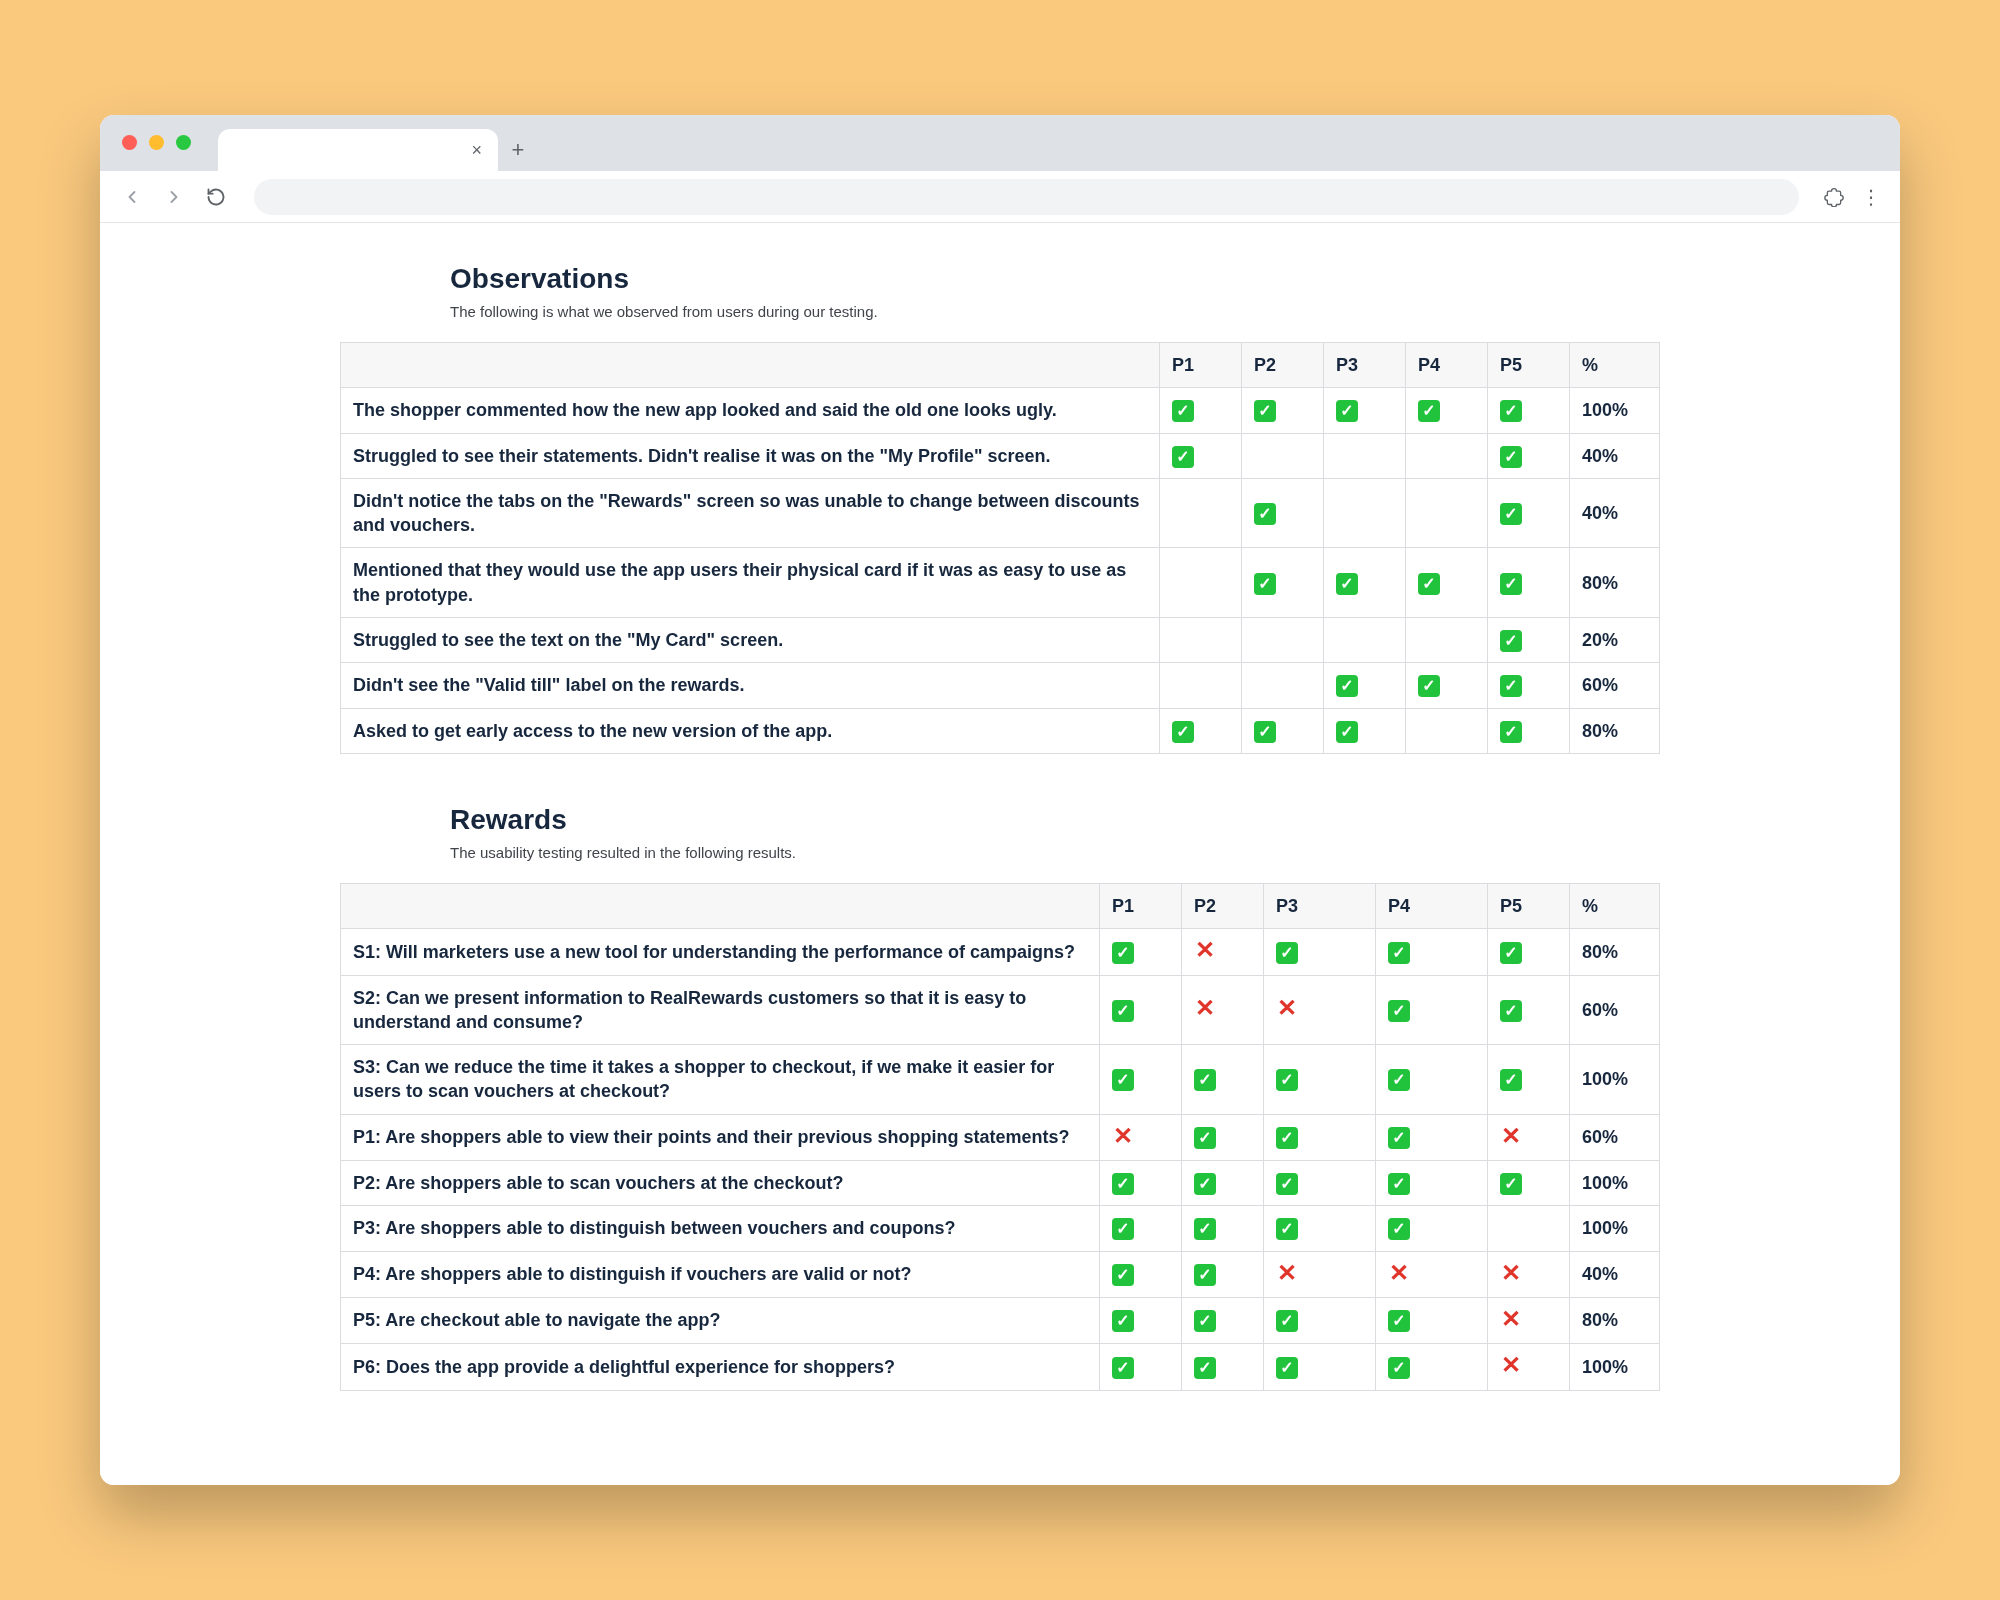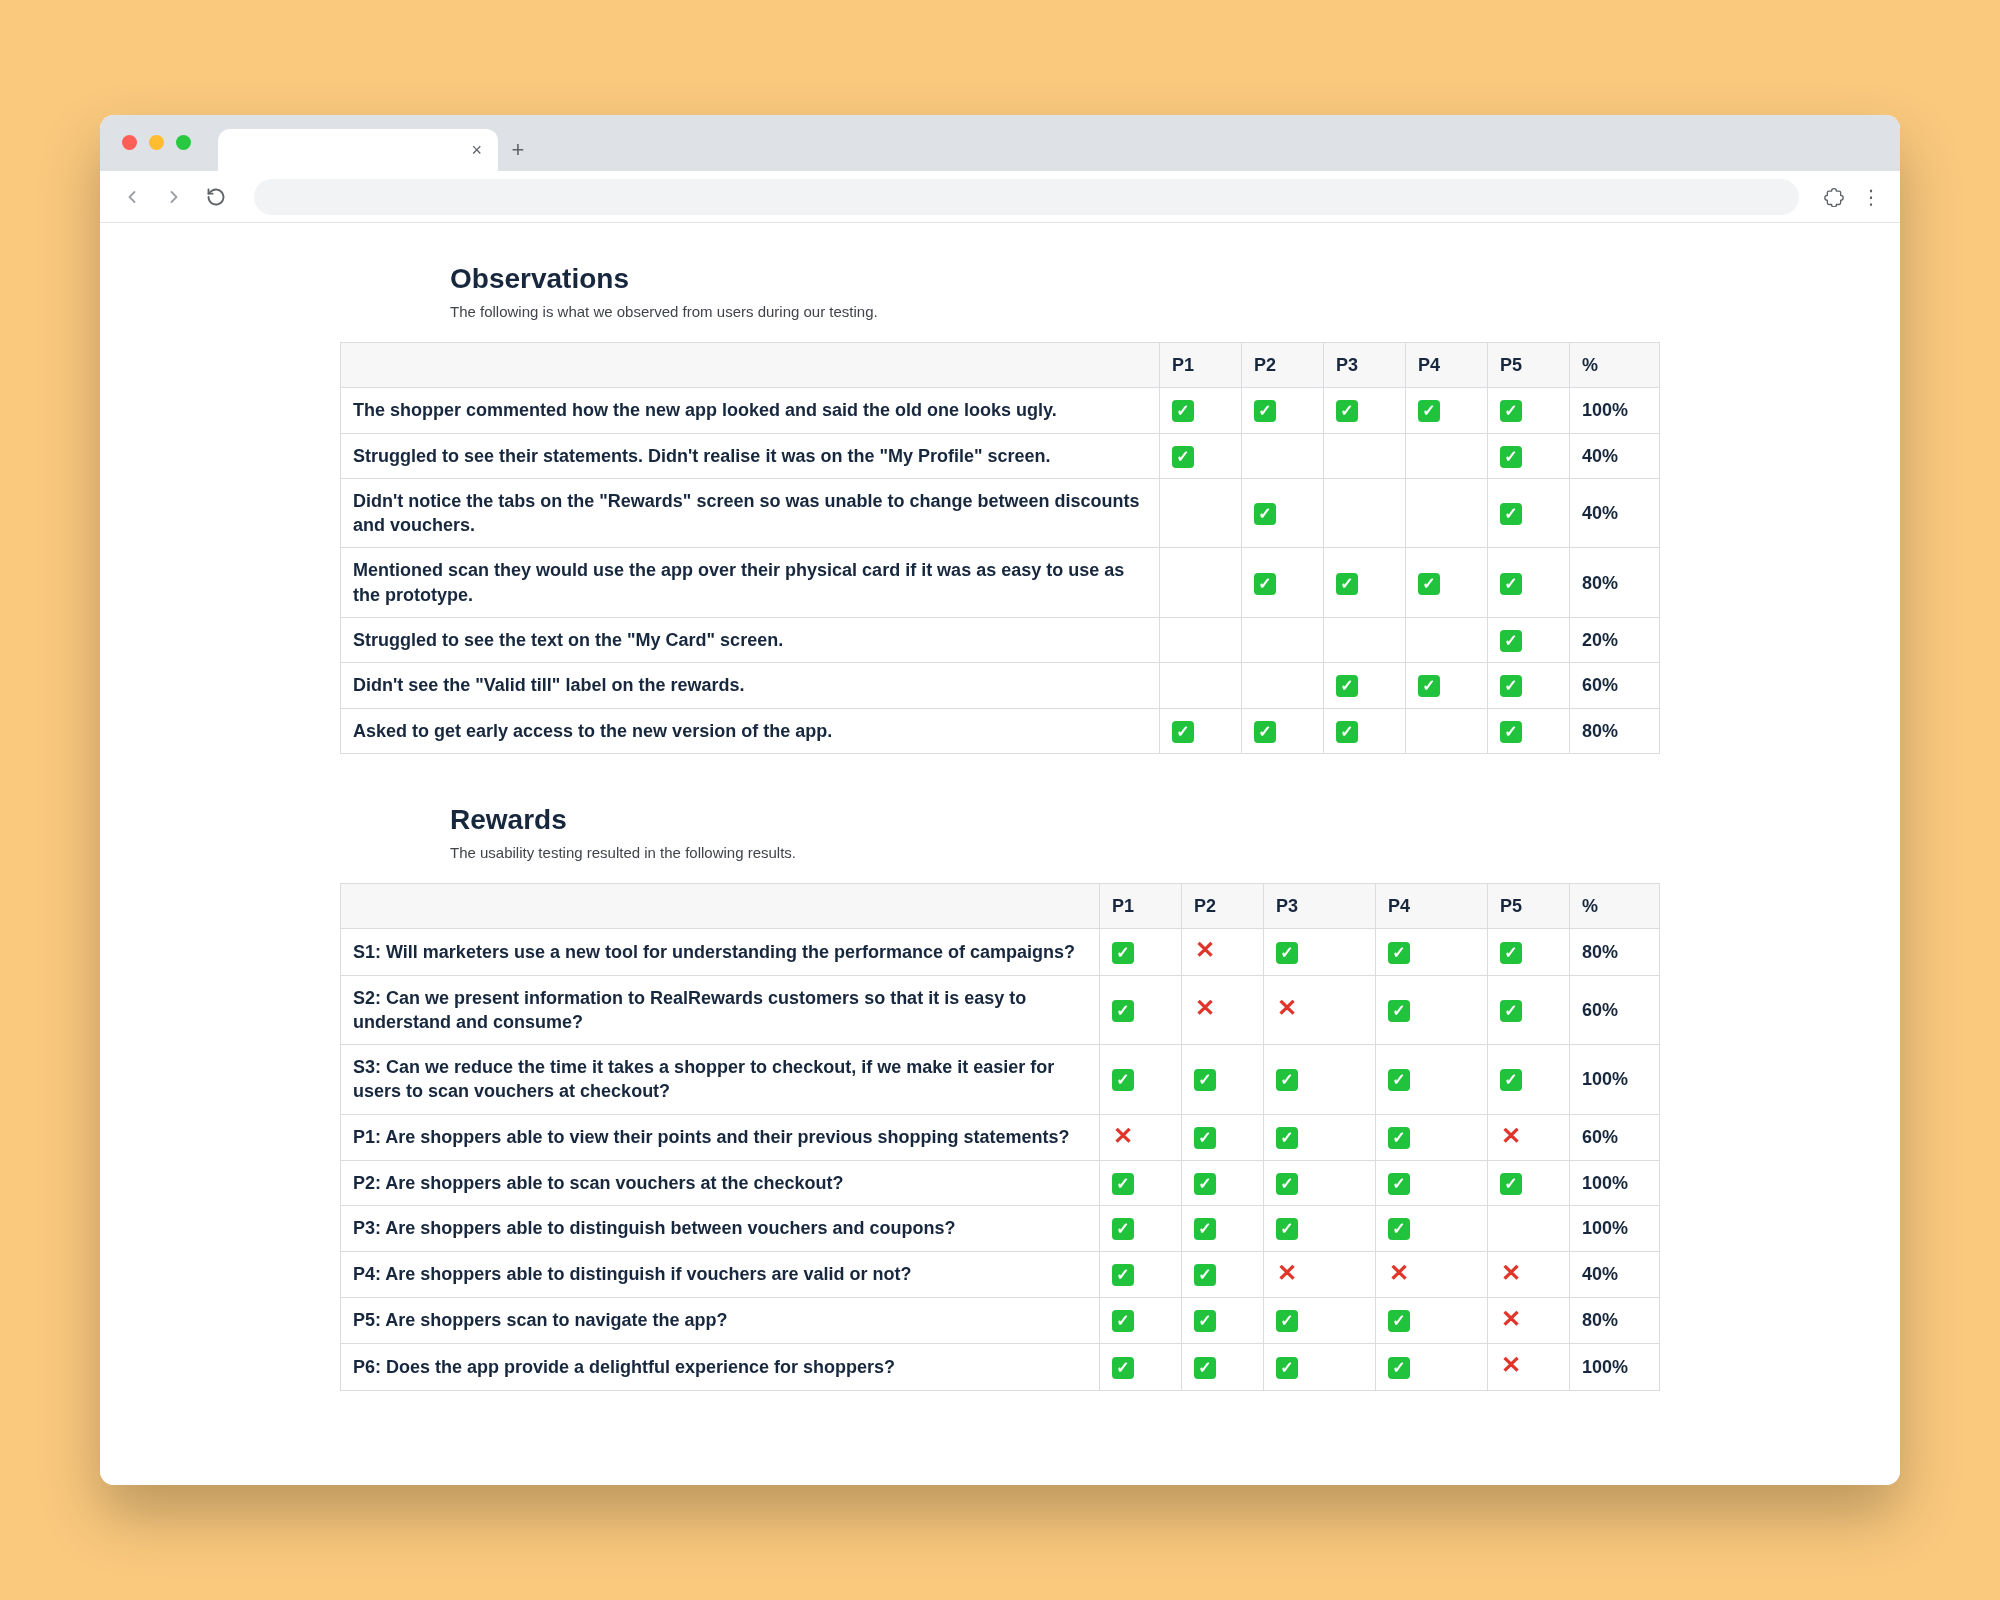--- a/index.html
+++ b/index.html
@@ -274,21 +274,21 @@
           <tr>
             <td class="label">Didn't notice the tabs on the "Rewards" screen so was unable to change between discounts and vouchers.</td>
             <td class="mark"></td>
             <td class="mark"><span class="check">✓</span></td>
             <td class="mark"></td>
             <td class="mark"></td>
             <td class="mark"><span class="check">✓</span></td>
             <td class="pct">40%</td>
           </tr>
           <tr>
-            <td class="label">Mentioned scan they would use the app over their physical card if it was as easy to use as the prototype.</td>
+            <td class="label">Mentioned that they would use the app users their physical card if it was as easy to use as the prototype.</td>
             <td class="mark"></td>
             <td class="mark"><span class="check">✓</span></td>
             <td class="mark"><span class="check">✓</span></td>
             <td class="mark"><span class="check">✓</span></td>
             <td class="mark"><span class="check">✓</span></td>
             <td class="pct">80%</td>
           </tr>
           <tr>
             <td class="label">Struggled to see the text on the "My Card" screen.</td>
             <td class="mark"></td>
@@ -403,21 +403,21 @@
           <tr>
             <td class="label">P4: Are shoppers able to distinguish if vouchers are valid or not?</td>
             <td class="mark"><span class="check">✓</span></td>
             <td class="mark"><span class="check">✓</span></td>
             <td class="mark"><span class="cross">✕</span></td>
             <td class="mark"><span class="cross">✕</span></td>
             <td class="mark"><span class="cross">✕</span></td>
             <td class="pct">40%</td>
           </tr>
           <tr>
-            <td class="label">P5: Are shoppers scan to navigate the app?</td>
+            <td class="label">P5: Are checkout able to navigate the app?</td>
             <td class="mark"><span class="check">✓</span></td>
             <td class="mark"><span class="check">✓</span></td>
             <td class="mark"><span class="check">✓</span></td>
             <td class="mark"><span class="check">✓</span></td>
             <td class="mark"><span class="cross">✕</span></td>
             <td class="pct">80%</td>
           </tr>
           <tr>
             <td class="label">P6: Does the app provide a delightful experience for shoppers?</td>
             <td class="mark"><span class="check">✓</span></td>

